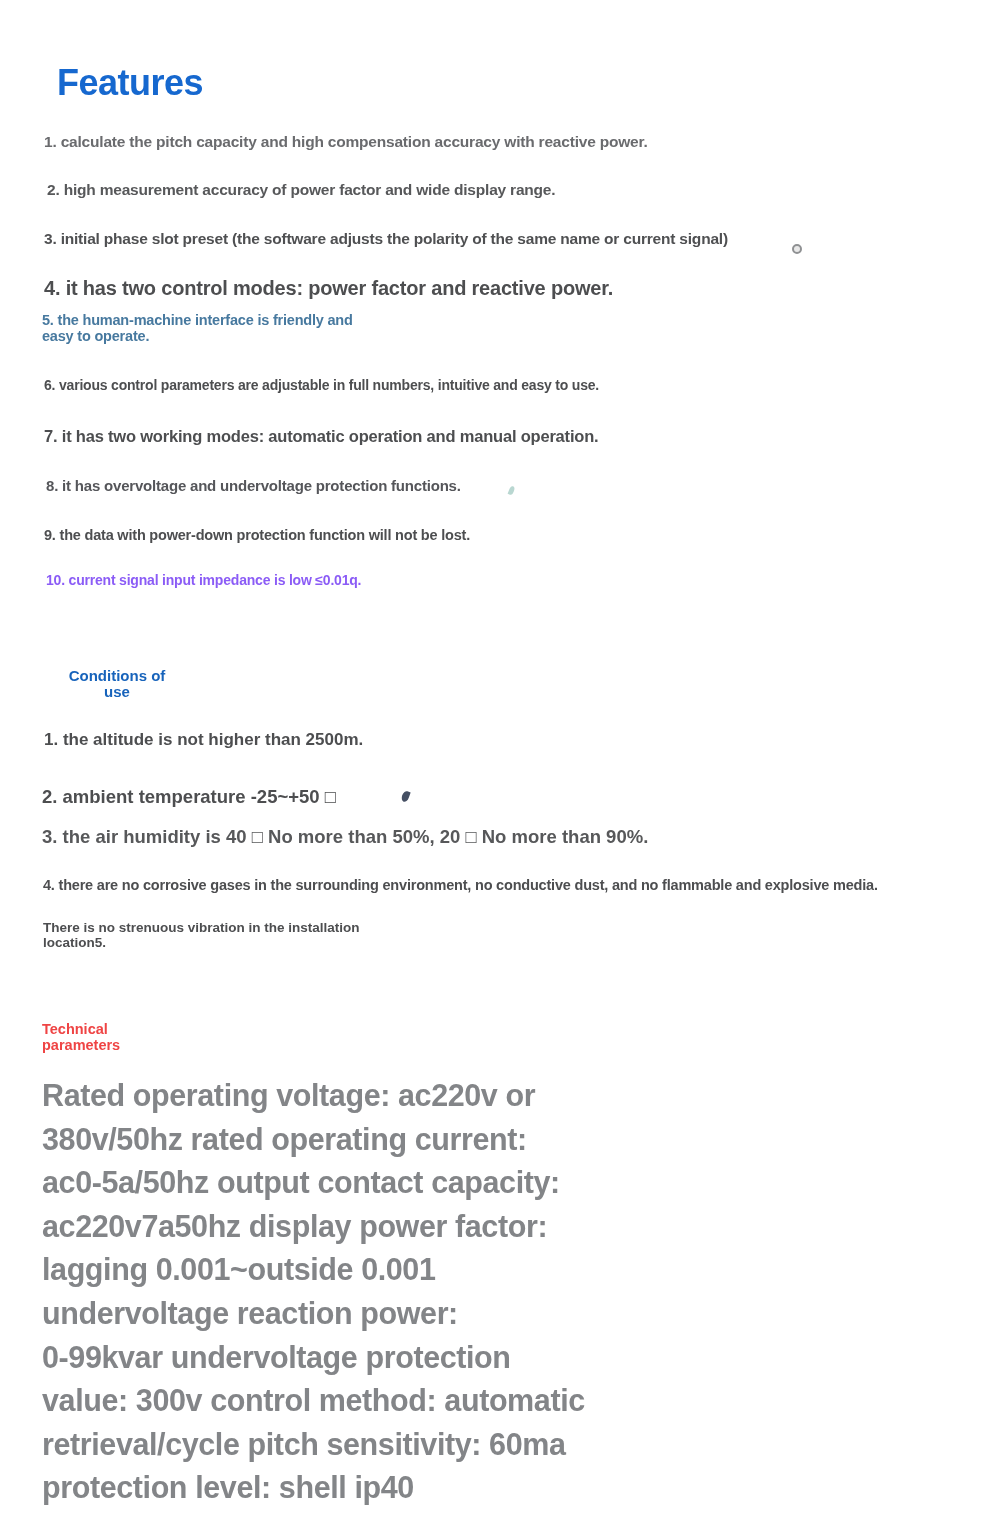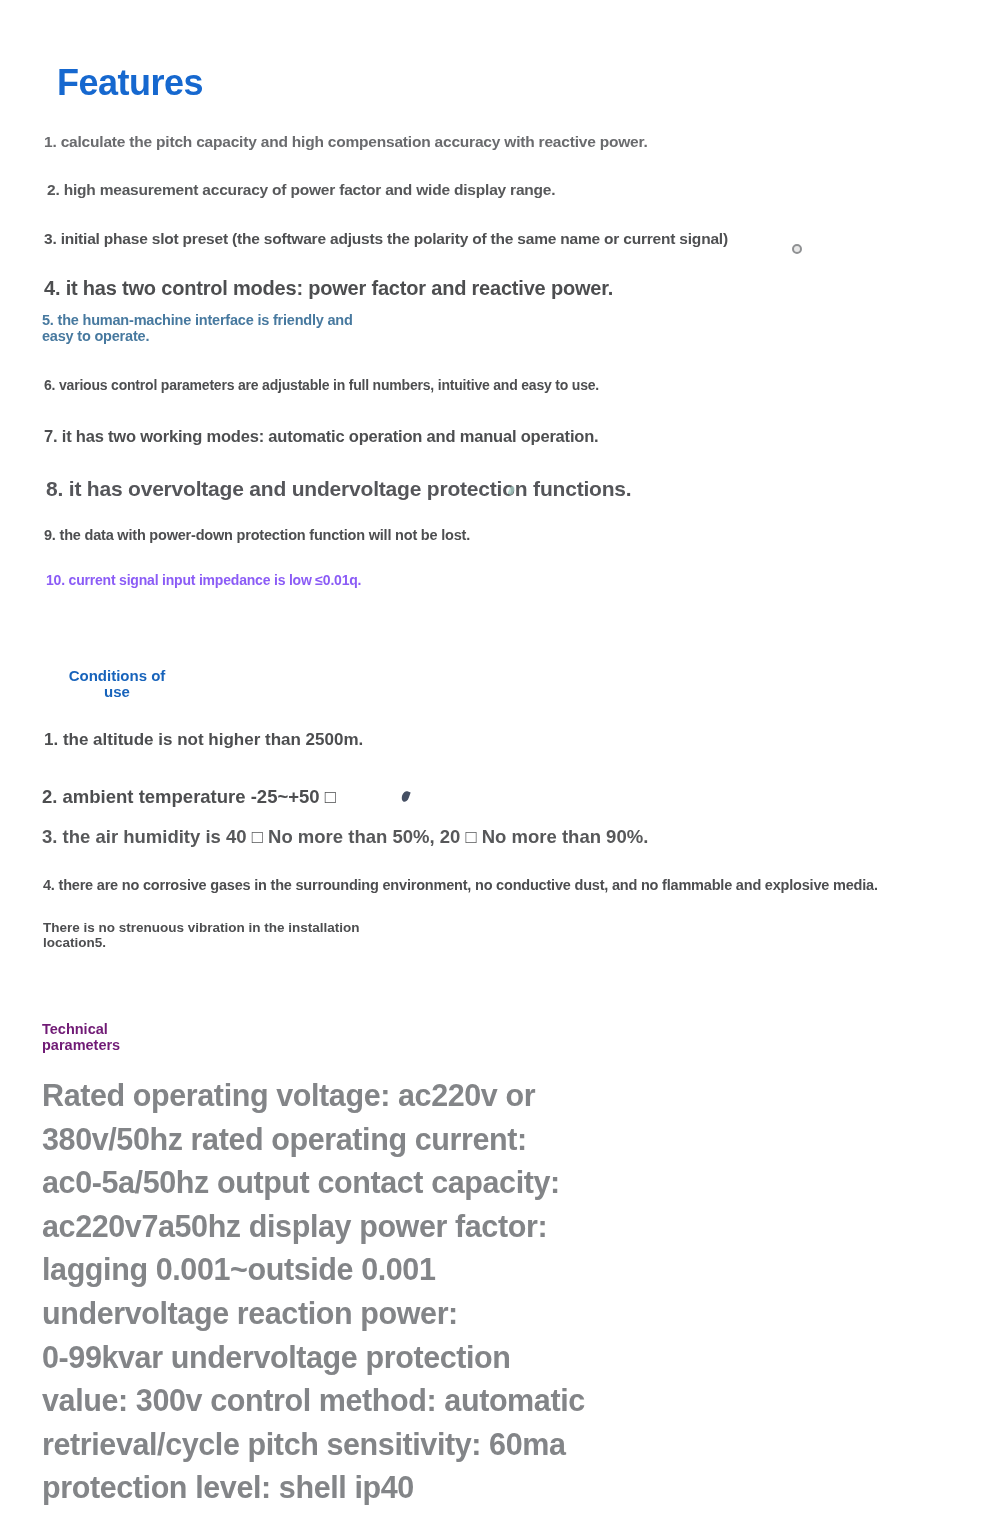--- a/index.html
+++ b/index.html
@@ -20,21 +20,21 @@
   }
   .f-item{letter-spacing:-0.2px;}
   .f1{left:44px;top:133px;font-size:15.5px;font-weight:600;color:#6a6b6e;}
   .f2{left:47px;top:181px;font-size:15.5px;font-weight:700;color:#57585a;}
   .f3{left:44px;top:230px;font-size:15.5px;font-weight:700;color:#4f5052;}
   .f4{left:44px;top:277px;font-size:20px;font-weight:700;color:#4d4e50;}
   .f5{left:42px;top:312px;font-size:14.5px;font-weight:700;color:#47799f;line-height:16px;}
   .f5 span{display:block;}
   .f6{left:44px;top:377px;font-size:14px;font-weight:600;color:#4d4e50;}
   .f7{left:44px;top:427px;font-size:16.5px;font-weight:700;color:#4d4e50;}
-  .f8{left:46px;top:477px;font-size:21px;font-weight:700;color:#55565a;}
+  .f8{left:46px;top:477px;font-size:15px;font-weight:700;color:#55565a;}
   .f9{left:44px;top:527px;font-size:14.5px;font-weight:700;color:#4d4e50;}
   .f10{left:46px;top:572px;font-size:14px;font-weight:700;color:#8b5cf6;}
 
   
   .ring{
     left:792px;top:244px;width:6px;height:6px;
     border:2.5px solid #8f9193;border-radius:50%;
     background:#e9e9e9;
   }
   .tick{
@@ -58,21 +58,21 @@
   .c1{left:44px;top:730px;font-size:17px;font-weight:700;color:#4d4e50;}
   .c2{left:42px;top:786px;font-size:18.5px;font-weight:700;color:#4d4e50;}
   .c3{left:42px;top:826px;font-size:18.5px;font-weight:700;color:#57585a;}
   .c4{left:43px;top:877px;font-size:14.5px;font-weight:700;color:#4d4e50;letter-spacing:-0.2px;}
   .c5{left:43px;top:921px;font-size:13.5px;font-weight:700;color:#4d4e50;line-height:14.5px;}
   .c5 span{display:block;}
 
   
   .tech-title{
     left:42px;top:1022px;
-    font-size:14.5px;font-weight:700;color:#701a75;
+    font-size:14.5px;font-weight:700;color:#ef4444;
     line-height:15.5px;
   }
   .tech-title span{display:block;}
   .tech-body{
     left:42px;top:1074px;
     font-size:30.5px;font-weight:700;color:#838588;
     line-height:43.6px;letter-spacing:-0.4px;
   }
   .tech-body div{white-space:nowrap;}
 </style>

